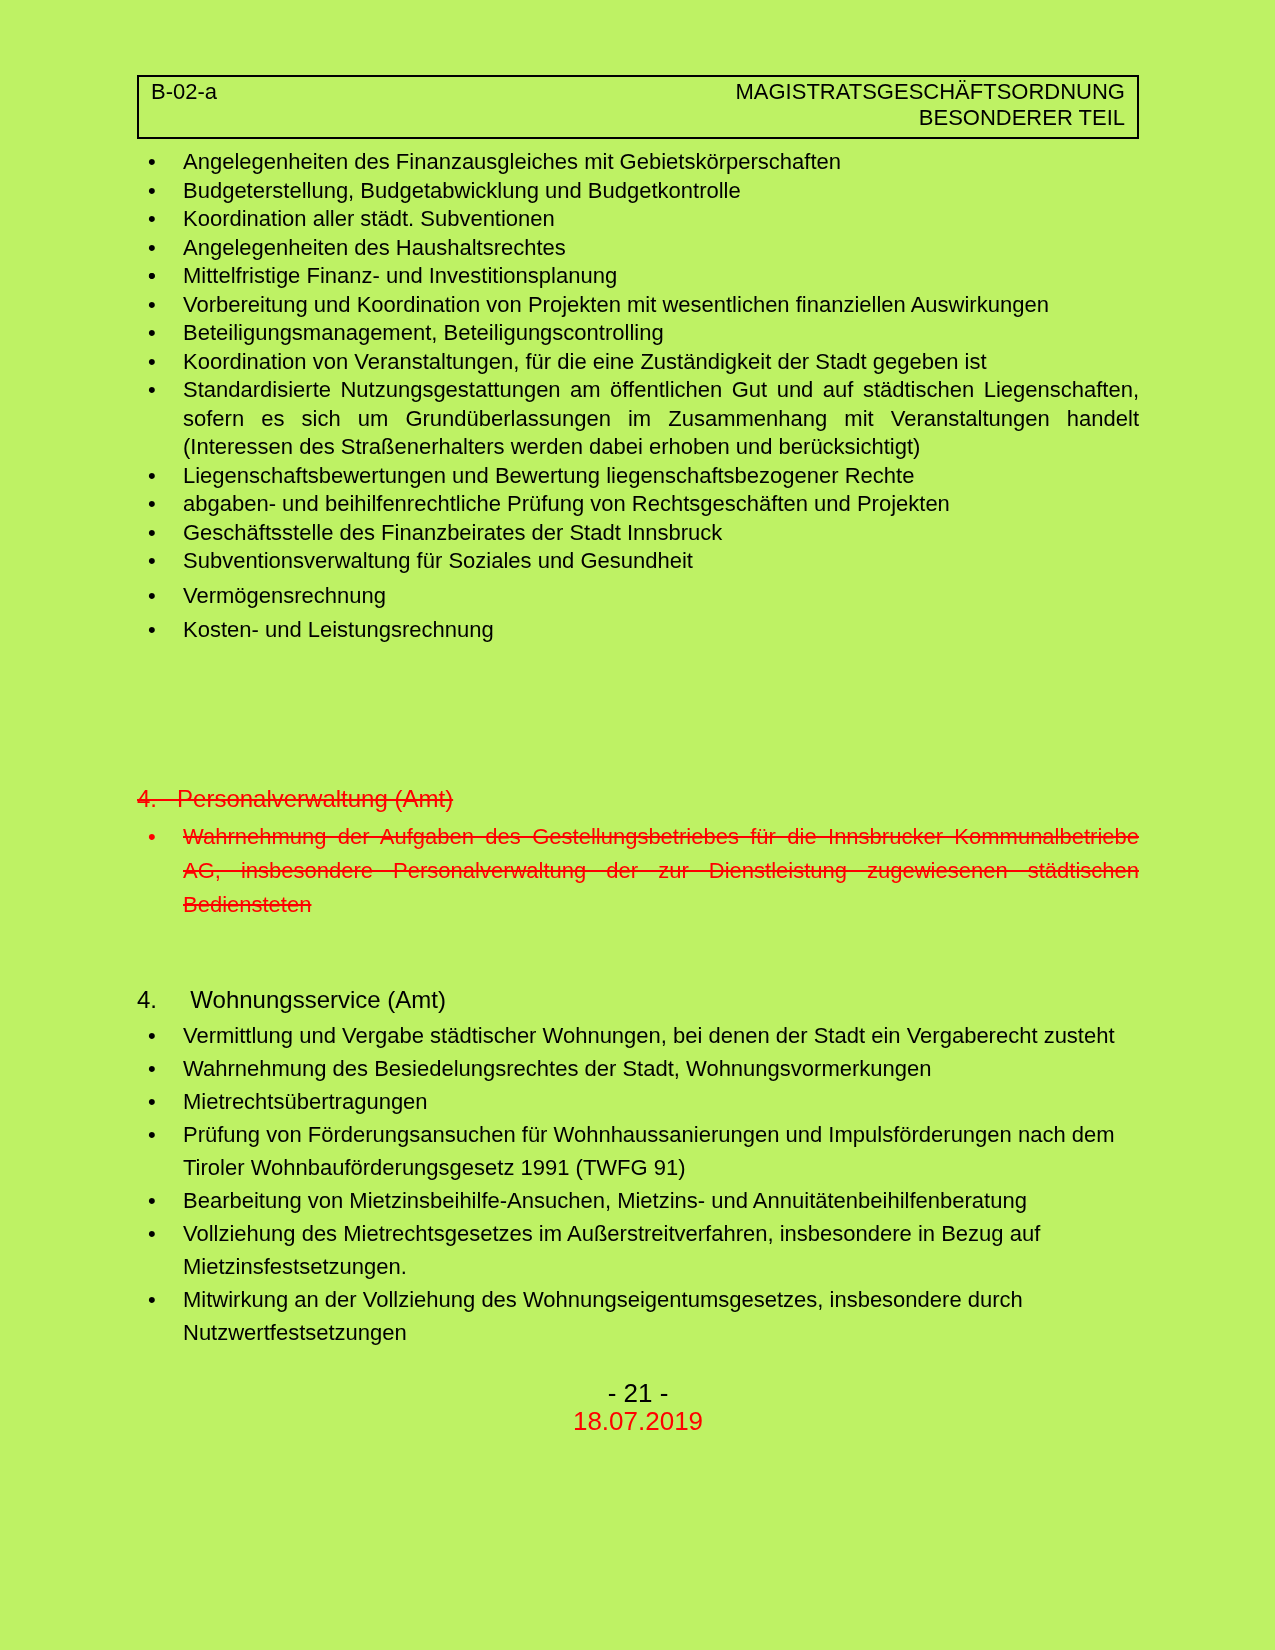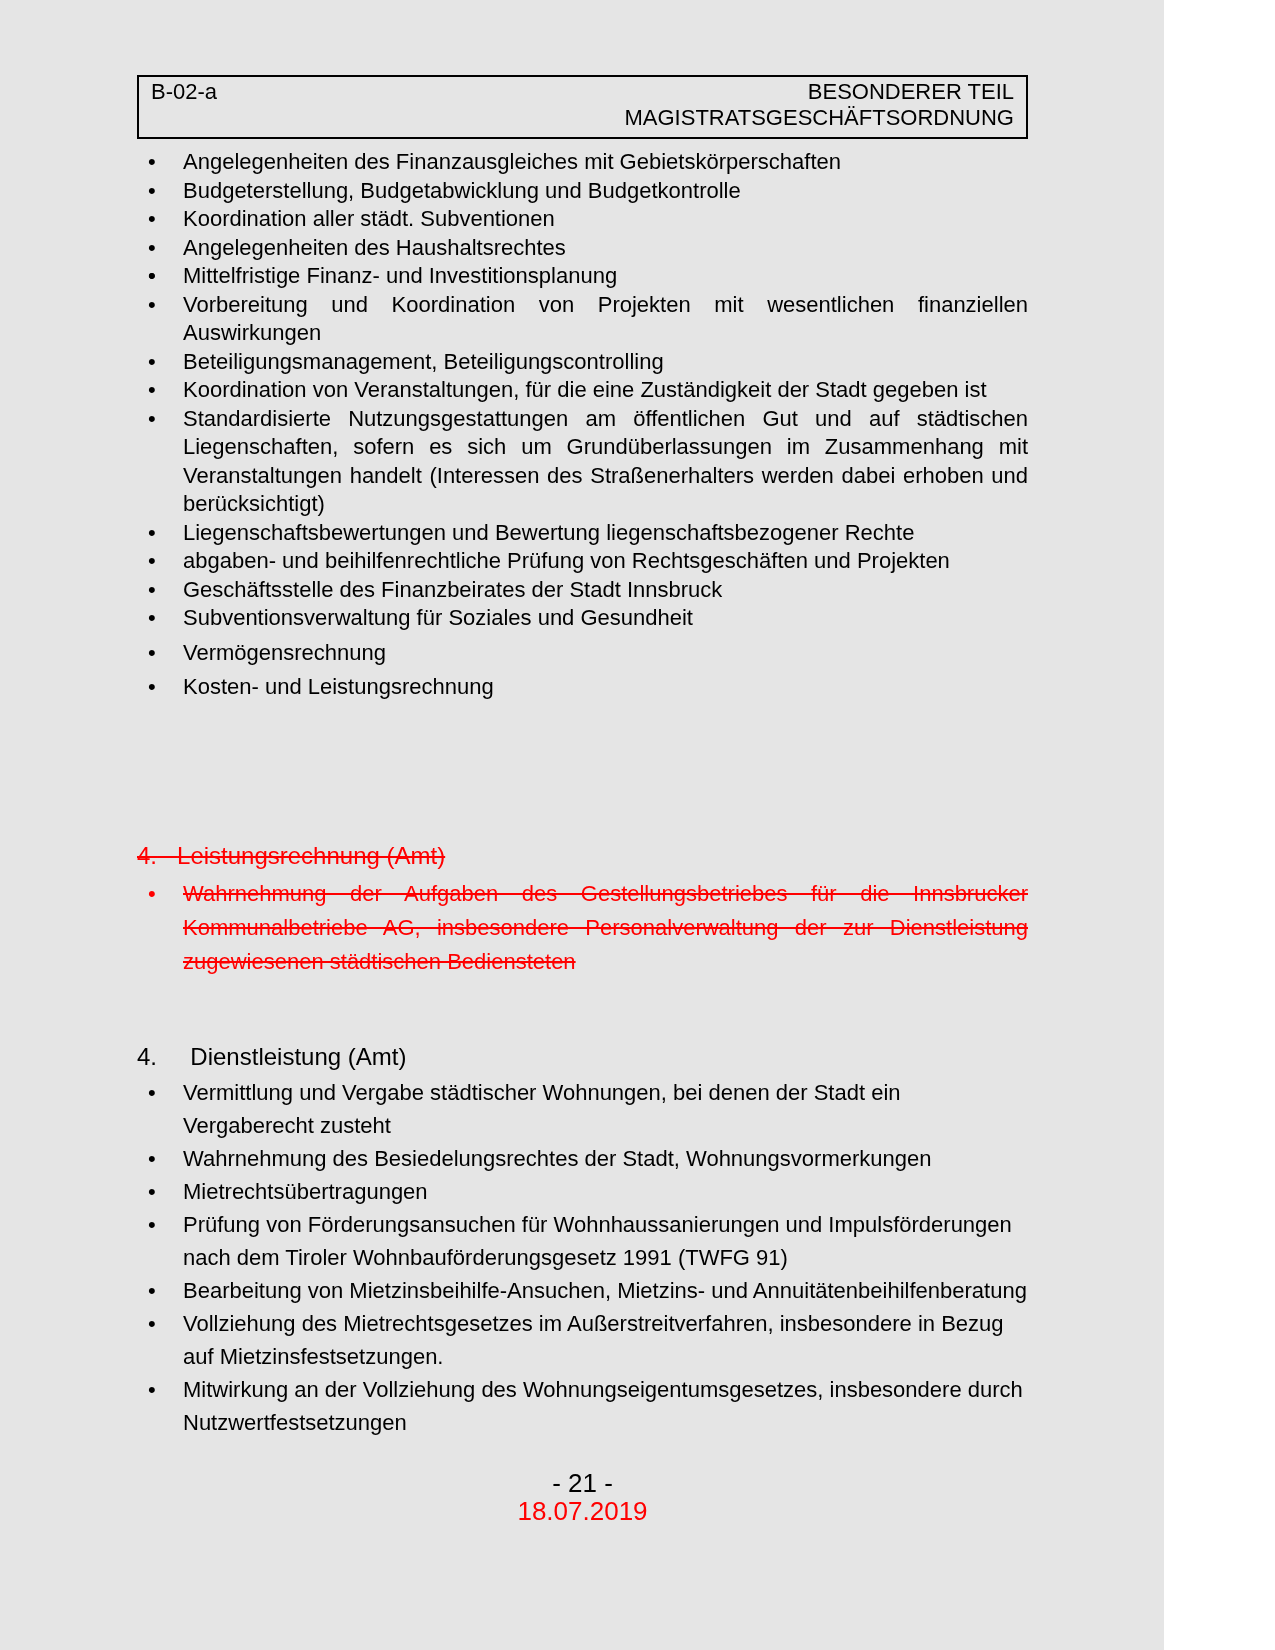--- a/index.html
+++ b/index.html
@@ -2,23 +2,23 @@
 <html style="--body-color: #000000; --deleted-color: #ff0000; --date-color: #ff0000;"><head>
 <meta charset="utf-8">
 <style>
   html, body {
     margin: 0;
     padding: 0;
     background: #ffffff;
   }
   .page {
     position: relative;
-    width: 1164px;
+    width: 1275px;
     height: 1650px;
-    background: #e5e5e5;
+    background: #bef264;
     font-family: "Liberation Sans", sans-serif;
     color: var(--body-color, #000000);
     overflow: hidden;
   }
   .content {
     margin-left: 137px;
     margin-right: 136px; 
   }
 
   
@@ -111,22 +111,22 @@
   }
 </style>
 </head>
 <body>
 
 <div class="page">
   <div class="content">
 
     <div class="header-box">
       <div class="header-code">B-02-a</div>
+      <div class="header-title">MAGISTRATSGESCHÄFTSORDNUNG</div>
       <div class="header-title">BESONDERER TEIL</div>
-      <div class="header-title">MAGISTRATSGESCHÄFTSORDNUNG</div>
     </div>
 
     <div class="list-finance">
       <div class="li"><span class="bullet">•</span><span class="li-text">Angelegenheiten des Finanzausgleiches mit Gebietskörperschaften</span></div>
       <div class="li"><span class="bullet">•</span><span class="li-text">Budgeterstellung, Budgetabwicklung und Budgetkontrolle</span></div>
       <div class="li"><span class="bullet">•</span><span class="li-text">Koordination aller städt. Subventionen</span></div>
       <div class="li"><span class="bullet">•</span><span class="li-text">Angelegenheiten des Haushaltsrechtes</span></div>
       <div class="li"><span class="bullet">•</span></div>
       <div class="li"><span class="bullet">•</span><span class="li-text">Mittelfristige Finanz- und Investitionsplanung</span></div>
       <div class="li"><span class="bullet">•</span><span class="li-text">Vorbereitung und Koordination von Projekten mit wesentlichen finanziellen Auswirkungen</span></div>
@@ -135,28 +135,28 @@
       <div class="li"><span class="bullet">•</span><span class="li-text">Standardisierte Nutzungsgestattungen am öffentlichen Gut und auf städtischen Liegenschaften, sofern es sich um Grundüberlassungen im Zusammenhang mit Veranstaltungen handelt (Interessen des Straßenerhalters werden dabei erhoben und berücksichtigt)</span></div>
       <div class="li"><span class="bullet">•</span><span class="li-text">Liegenschaftsbewertungen und Bewertung liegenschaftsbezogener Rechte</span></div>
       <div class="li"><span class="bullet">•</span><span class="li-text">abgaben- und beihilfenrechtliche Prüfung von Rechtsgeschäften und Projekten</span></div>
       <div class="li"><span class="bullet">•</span><span class="li-text">Geschäftsstelle des Finanzbeirates der Stadt Innsbruck</span></div>
       <div class="li"><span class="bullet">•</span><span class="li-text">Subventionsverwaltung für Soziales und Gesundheit</span></div>
       <div class="li sp"><span class="bullet">•</span><span class="li-text">Vermögensrechnung</span></div>
       <div class="li sp"><span class="bullet">•</span><span class="li-text">Kosten- und Leistungsrechnung</span></div>
     </div>
 
     <div class="section-heading heading-deleted">
-      <span class="strike"><span>4.</span>&nbsp;&nbsp;&nbsp;<span>Leistungsrechnung (Amt)</span></span>
+      <span class="strike"><span>4.</span>&nbsp;&nbsp;&nbsp;<span>Personalverwaltung (Amt)</span></span>
     </div>
     <div class="list-deleted">
       <div class="li"><span class="bullet">•</span><span class="li-text">Wahrnehmung der Aufgaben des Gestellungsbetriebes für die Innsbrucker Kommunalbetriebe AG, insbesondere Personalverwaltung der zur Dienstleistung zugewiesenen städtischen Bediensteten</span></div>
     </div>
 
     <div class="section-heading heading-housing">
-      <span>4.</span>&nbsp;&nbsp;&nbsp;&nbsp;&nbsp;<span>Dienstleistung (Amt)</span>
+      <span>4.</span>&nbsp;&nbsp;&nbsp;&nbsp;&nbsp;<span>Wohnungsservice (Amt)</span>
     </div>
     <div class="list-housing">
       <div class="li"><span class="bullet">•</span><span class="li-text">Vermittlung und Vergabe städtischer Wohnungen, bei denen der Stadt ein Vergaberecht zusteht</span></div>
       <div class="li"><span class="bullet">•</span><span class="li-text">Wahrnehmung des Besiedelungsrechtes der Stadt, Wohnungsvormerkungen</span></div>
       <div class="li"><span class="bullet">•</span><span class="li-text">Mietrechtsübertragungen</span></div>
       <div class="li"><span class="bullet">•</span><span class="li-text">Prüfung von Förderungsansuchen für Wohnhaussanierungen und Impulsförderungen nach dem Tiroler Wohnbauförderungsgesetz 1991 (TWFG 91)</span></div>
       <div class="li"><span class="bullet">•</span><span class="li-text">Bearbeitung von Mietzinsbeihilfe-Ansuchen, Mietzins- und Annuitätenbeihilfenberatung</span></div>
       <div class="li"><span class="bullet">•</span><span class="li-text">Vollziehung des Mietrechtsgesetzes im Außerstreitverfahren, insbesondere in Bezug auf Mietzinsfestsetzungen.</span></div>
       <div class="li"><span class="bullet">•</span><span class="li-text">Mitwirkung an der Vollziehung des Wohnungseigentumsgesetzes, insbesondere durch Nutzwertfestsetzungen</span></div>
     </div>

